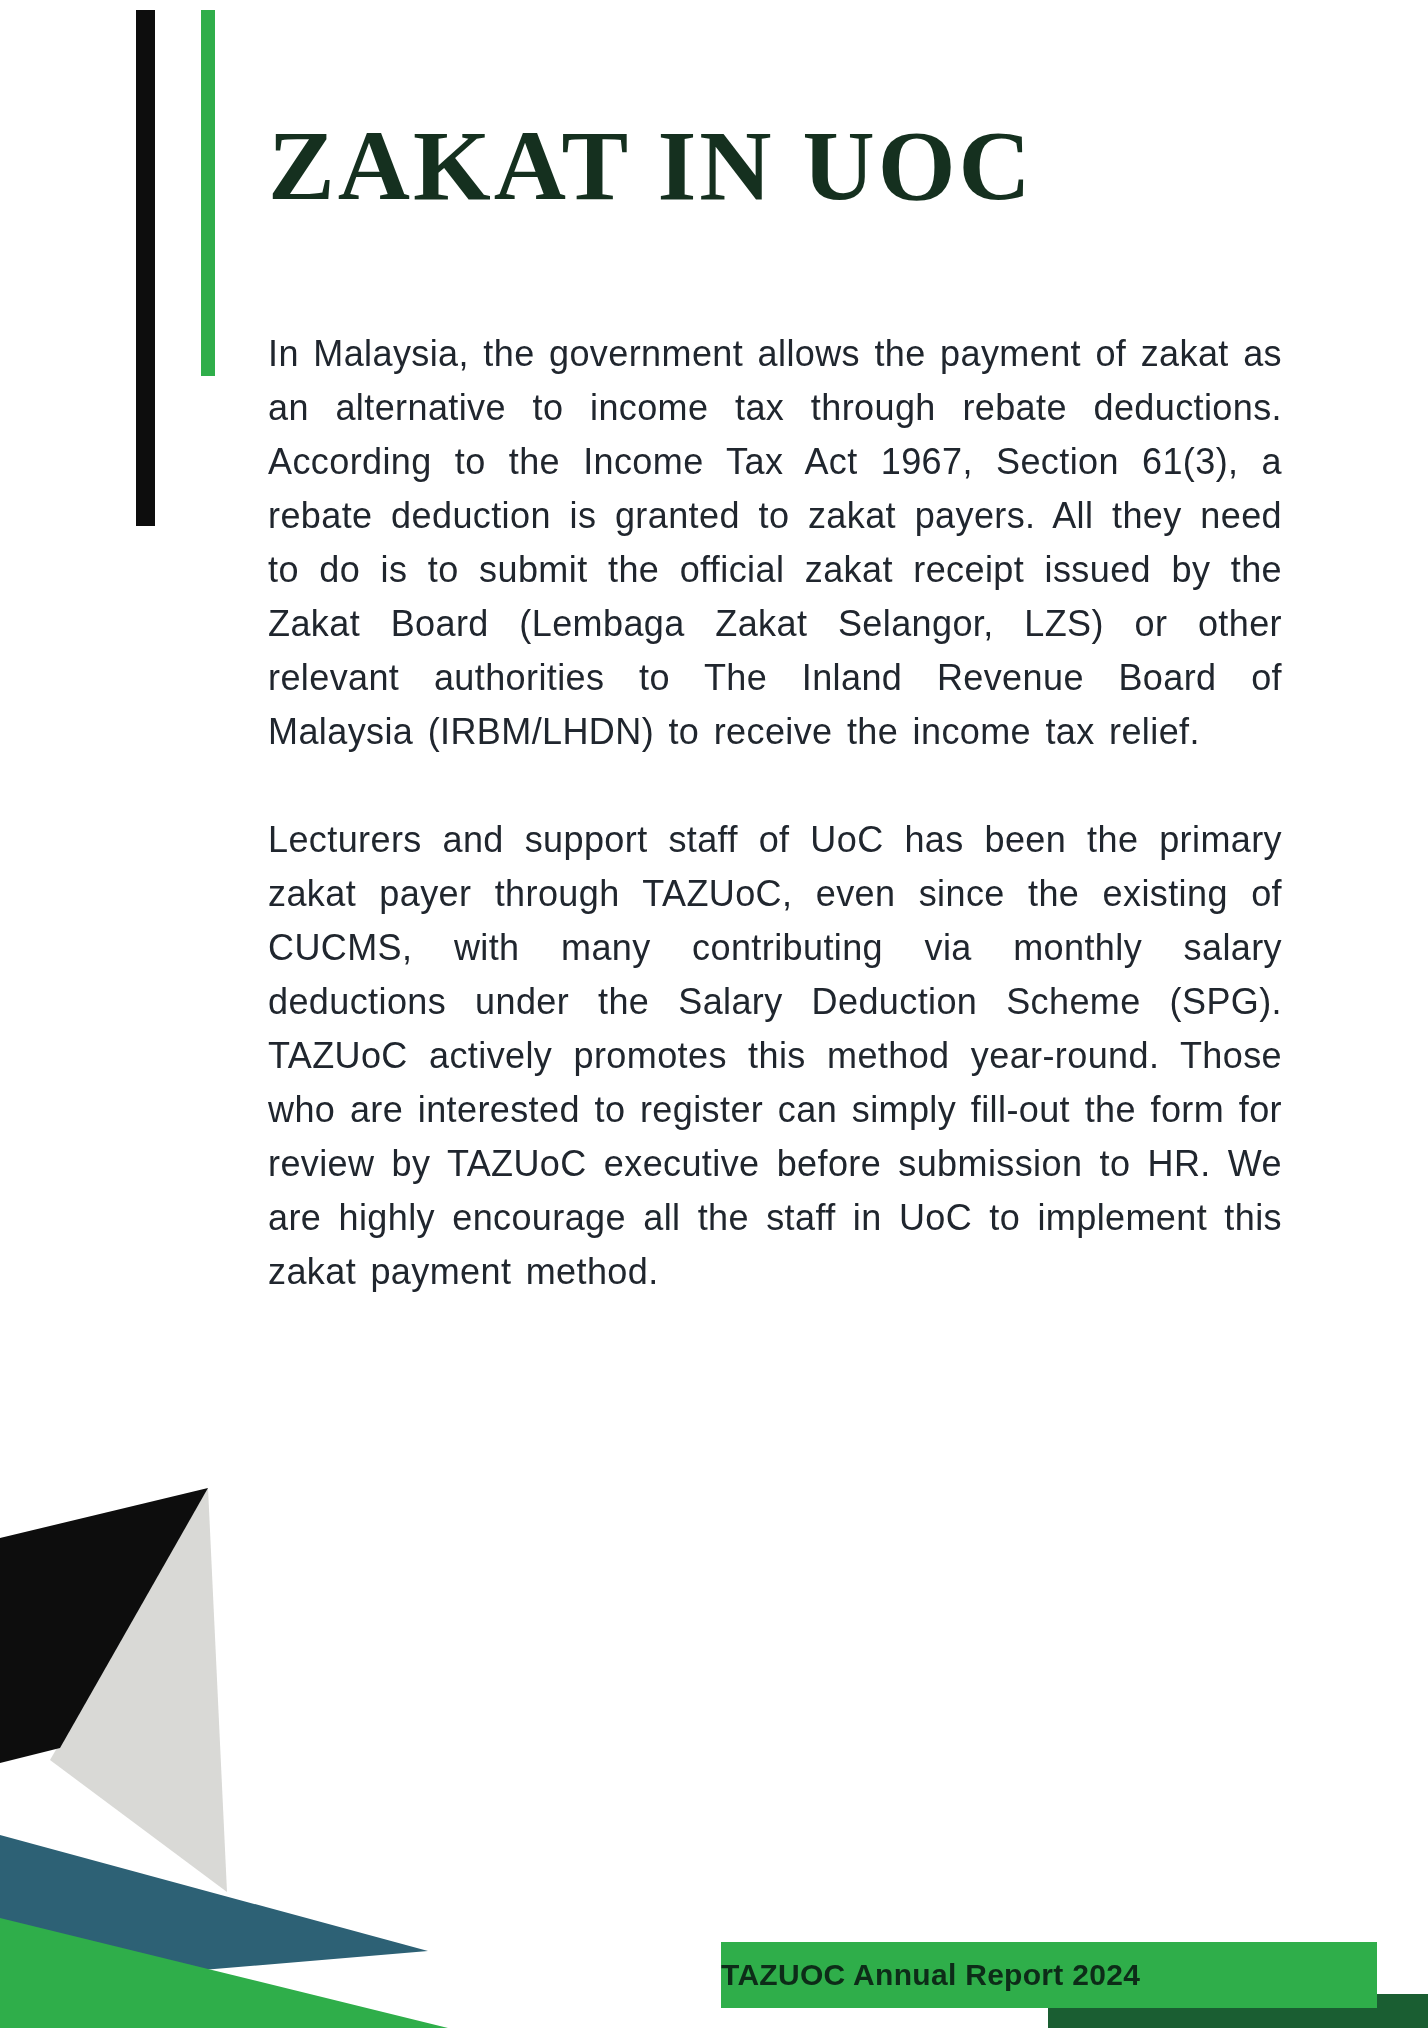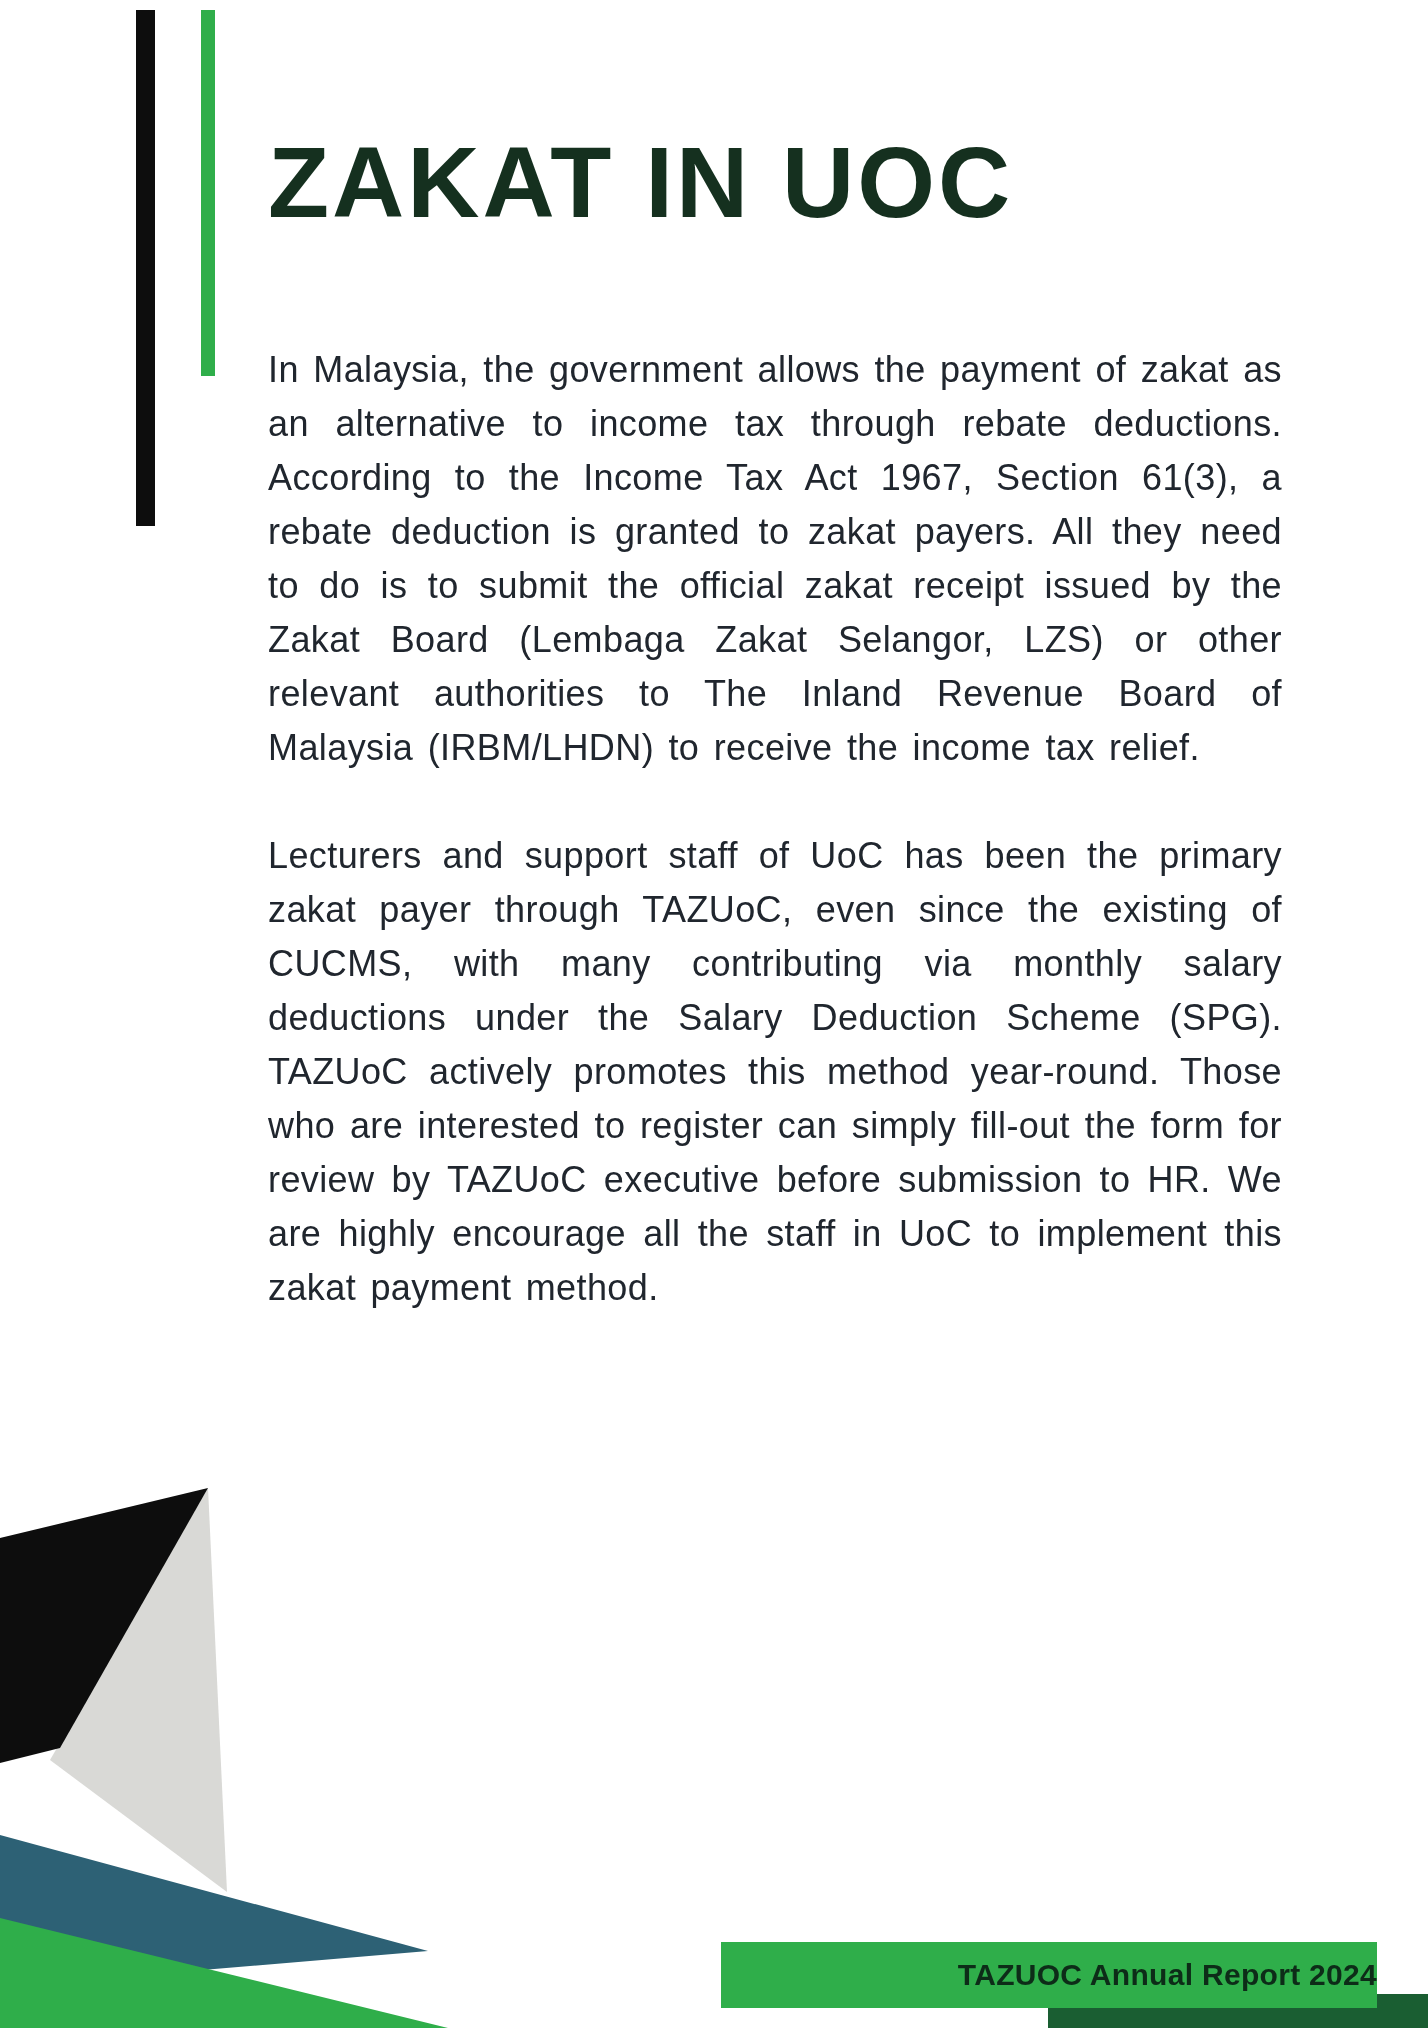--- a/index.html
+++ b/index.html
@@ -22,22 +22,22 @@
     left: 201px; top: 10px;
     width: 14px; height: 366px;
     background: #2fae4a;
   }
   .content {
     position: absolute;
     left: 268px; top: 105px;
     width: 1014px;
   }
   .title {
-    margin: 16px 0 100px 0;
-    font-family: Liberation Sans, sans-serif;
+    margin: 0 0 100px 0;
+    font-family: Liberation Serif, serif;
     font-weight: 700;
     font-size: 100px;
     line-height: 1.22;
     letter-spacing: 3px;
     color: #15301f;
   }
   .body-text p {
     margin: 0 0 54px 0;
     font-size: 36px;
     line-height: 54px;
@@ -60,21 +60,21 @@
     background: #1a5e32;
     z-index: 1;
   }
   .footer-banner {
     position: absolute;
     left: 721px; top: 1942px;
     width: 656px; height: 66px;
     background: #2fae4a;
     display: flex;
     align-items: center;
-    justify-content: flex-end;
+    justify-content: flex-start;
     z-index: 2;
   }
   .footer-banner span {
     font-weight: 700;
     font-size: 30px;
     letter-spacing: 0.3px;
     color: #0d2c18;
   }
 </style>
 </head>

